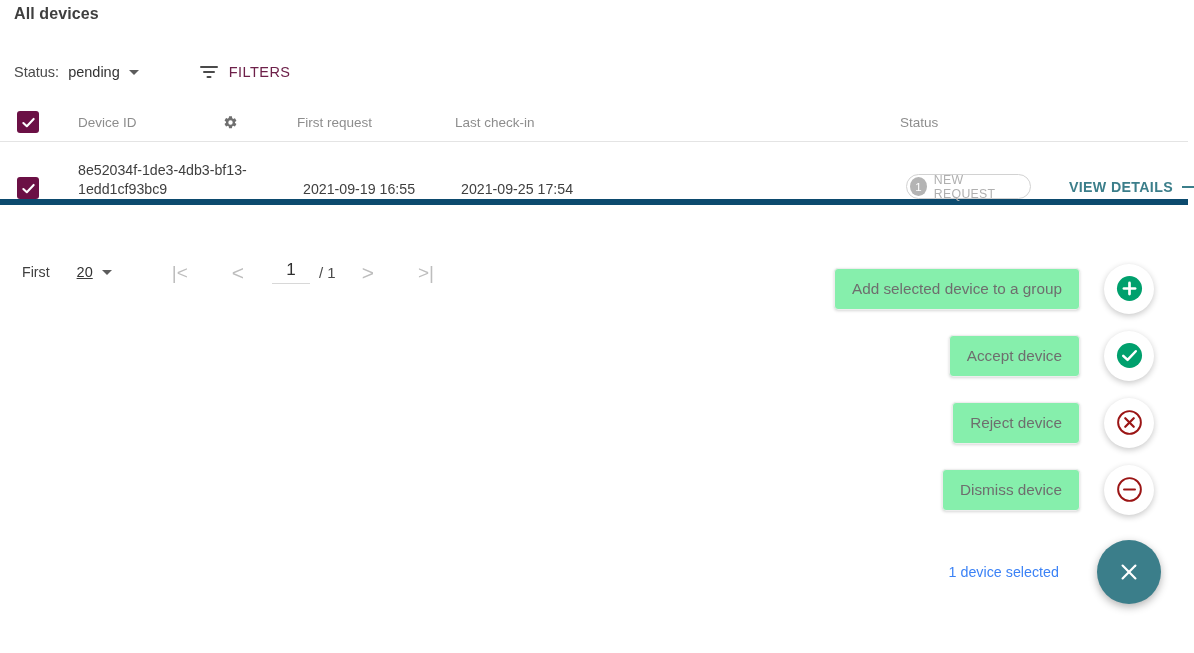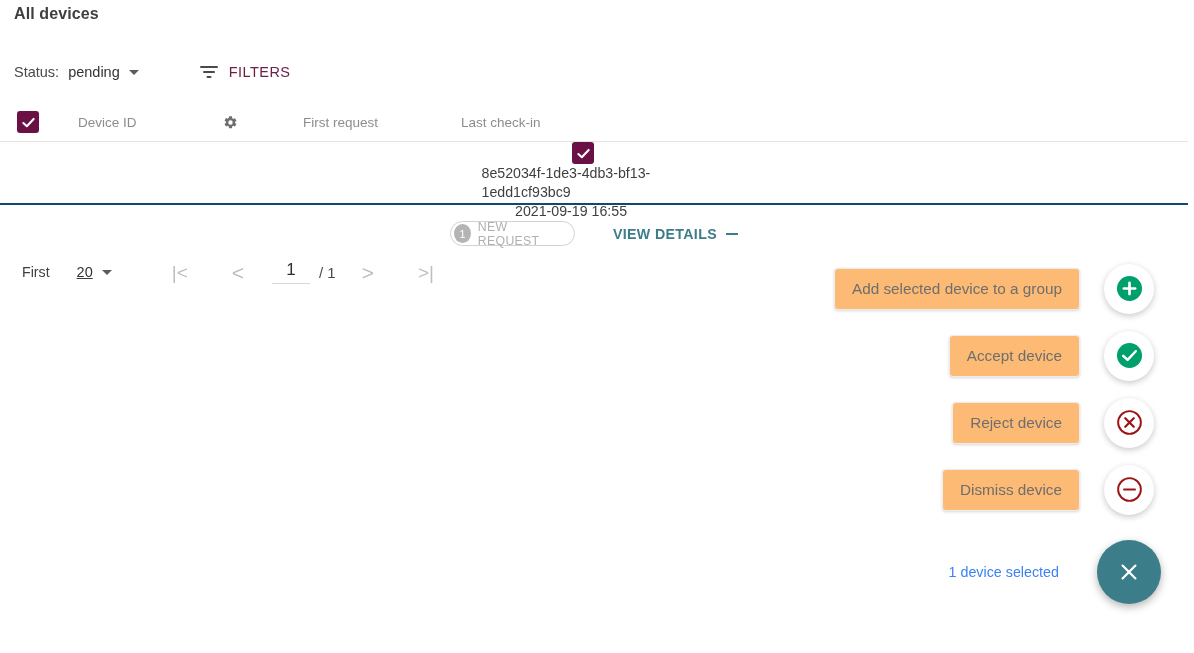--- a/index.html
+++ b/index.html
@@ -69,24 +69,23 @@
   
   .table { position: absolute; left: 0; top: 103px; width: 1188px; }
   .thead {
     display: flex;
     align-items: center;
     height: 39px;
     border-bottom: 1px solid #e4e4e4;
   }
   .trow {
     display: flex;
-    align-items: center;
+    align-items: flex-end;
     height: 63px;
-    border-bottom: 2px solid #0c4a6e;
-    flex-direction: column;
+    border-bottom: 6px solid #0c4a6e;
   }
   .c-check { width: 78px; padding-left: 17px; flex: none; }
   .c-devid { width: 225px; flex: none; }
   .c-first { width: 158px; flex: none; }
   .c-last  { width: 445px; flex: none; }
   .c-status{ width: 288px; flex: none; display: flex; align-items: center; }
 
   .th {
     font-size: 13.5px;
     color: #8d8d8d;
@@ -195,21 +194,21 @@
 
   
   .actions { position: absolute; right: 0; top: 255px; width: 440px; }
   .action-row {
     display: flex;
     align-items: center;
     justify-content: flex-end;
     height: 67px;
   }
   .action-label {
-    background: #fdba74;
+    background: #86efac;
     border: 1px solid #ededed;
     border-radius: 4px;
     box-shadow: 0 1px 3px rgba(0,0,0,0.16);
     font-size: 15.3px;
     color: #6e6e6e;
     padding: 11px 17px;
     white-space: nowrap;
     cursor: pointer;
   }
   .action-fab {
@@ -294,35 +293,41 @@
         <svg class="gear-icon" viewBox="0 0 24 24">
           <path fill="#6f6f6f" d="M19.14 12.94a7.5 7.5 0 0 0 .05-.94 7.5 7.5 0 0 0-.06-.94l2.03-1.58a.5.5 0 0 0 .12-.62l-1.92-3.32a.5.5 0 0 0-.6-.22l-2.39.96a7 7 0 0 0-1.62-.94l-.36-2.54A.49.49 0 0 0 13.9 2h-3.84a.49.49 0 0 0-.48.42l-.36 2.54c-.59.24-1.13.56-1.62.94l-2.39-.96a.5.5 0 0 0-.6.22L2.68 8.48a.5.5 0 0 0 .12.62l2.03 1.58a7.9 7.9 0 0 0 0 1.88L2.8 14.14a.5.5 0 0 0-.12.62l1.92 3.32c.12.22.38.3.6.22l2.39-.96c.5.38 1.03.7 1.62.94l.36 2.54c.04.24.24.42.48.42h3.84c.24 0 .44-.18.48-.42l.36-2.54c.59-.24 1.12-.56 1.62-.94l2.39.96c.22.08.48 0 .6-.22l1.92-3.32a.5.5 0 0 0-.12-.62l-2.02-1.2zM12 15.5A3.5 3.5 0 1 1 12 8.5a3.5 3.5 0 0 1 0 7z"></path>
         </svg>
       </div>
       <div class="c-first">
         <span class="th">First request</span>
       </div>
       <div class="c-last">
         <span class="th">Last check-in</span>
       </div>
+      <div class="c-status">
+        <span class="th">Status</span>
+      </div>
     </div>
 
     <div class="trow">
       <div class="c-check">
         <div class="chk">
           <svg viewBox="0 0 16 16">
             <polyline points="2.5,8.5 6.2,12 13.5,4.2" fill="none" stroke="#ffffff" stroke-width="2.2" stroke-linecap="round" stroke-linejoin="round"></polyline>
           </svg>
         </div>
       </div>
       <div class="c-devid">
         <div class="cell-text devid">8e52034f-1de3-4db3-bf13-1edd1cf93bc9</div>
       </div>
       <div class="c-first">
         <div class="cell-text">2021-09-19 16:55</div>
+      </div>
+      <div class="c-last">
+        <div class="cell-text">2021-09-25 17:54</div>
       </div>
       <div class="c-status">
         <div class="badge">
           <span class="badge-num">1</span>
           <span class="badge-text">NEW REQUEST</span>
         </div>
         <div class="view-details">
           <span>VIEW DETAILS</span>
           <span class="vd-chevron"></span>
         </div>

